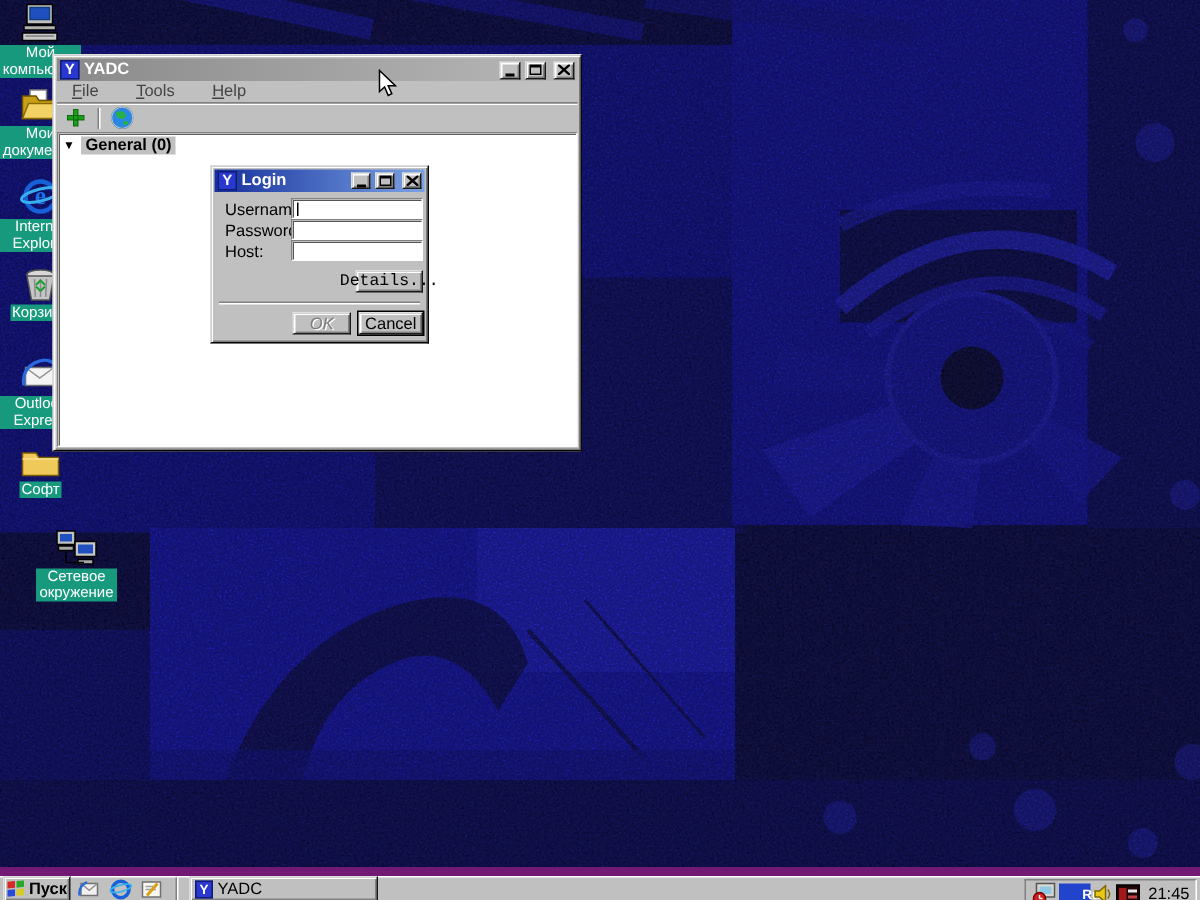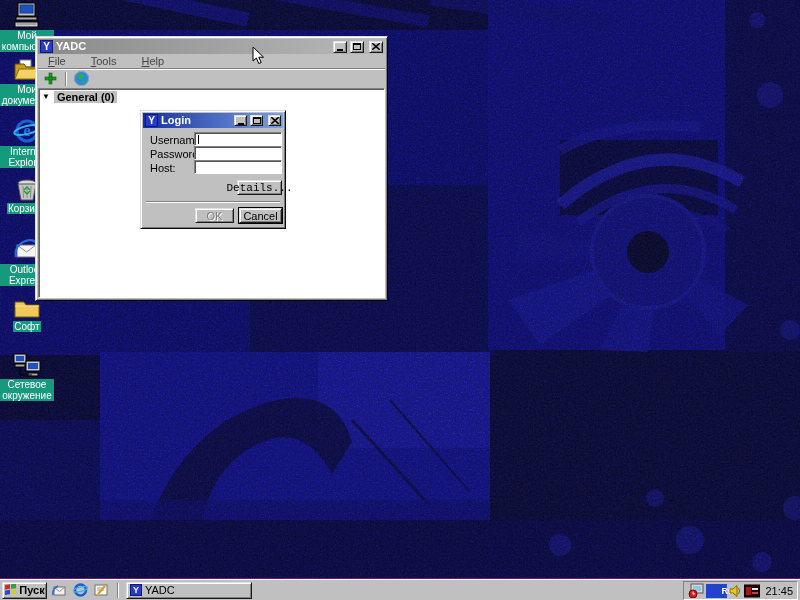--- a/index.html
+++ b/index.html
@@ -45,33 +45,33 @@
   .status-circle { width:9px; height:9px; border-radius:50%; border:1px solid #8a8a8a; background:#d8d8d8; }
   .status-link { font-size:11px; color:#2222cc; text-decoration:underline; font-weight:bold; }
 
   .field-label { position:absolute; font-size:11px; color:#000; }
   .tfield { position:absolute; height:14px; background:#fff; border:1px solid;
             border-color:#808080 #fff #fff #808080; box-shadow: inset 1px 1px 0 #555;
             font-size:11px; padding:0 2px; font-family:"Liberation Sans",sans-serif; }
   .caret { position:absolute; left:3px; top:2px; width:1px; height:9px; background:#000; }
 
   .btn { position:absolute; font-size:11px; color:#000; display:flex; align-items:center; justify-content:center; }
-  .btn.disabled { color:#7e7e7e; text-shadow:1px 1px 0 #fff; }
+  .btn.disabled { color:#7e7e7e; text-shadow:1px 1px 0 #fff;font-style:italic; }
   .btn.default { outline:1px solid #000; }
 
   .groove { position:absolute; height:0; border-top:1px solid #808080; border-bottom:1px solid #fff; }
 
   
   .dicon { position:absolute; left:0; width:54px; display:flex; flex-direction:column; align-items:center; z-index:1; }
   .dicon .ilabel { margin-top:1px; font-size:10px; line-height:11px; color:#fff; text-align:center;
                    background:#17997e; padding:0 1px; }
 
   
   .taskbar { position:absolute; left:0; top:578px; width:800px; height:23px; background:#c0c0c0;
-             border-top:1px solid #701a75; box-shadow: inset 0 1px 0 #fff; display:flex; align-items:center;
+             border-top:6px solid #701a75; box-shadow: inset 0 1px 0 #fff; display:flex; align-items:center;
              padding:0 2px; gap:3px; z-index:6; }
   .start-btn { width:45px; height:17px; display:flex; align-items:center; justify-content:center; gap:2px;
                font-size:11px; font-weight:bold; }
   .ql { width:18px; height:17px; display:flex; align-items:center; justify-content:center; }
   .task-btn { width:126px; height:17px; display:flex; align-items:center; gap:3px; padding:0 3px; font-size:11px; }
   .tray { position:absolute; right:2px; top:2px; height:19px; display:flex; align-items:center; gap:2px;
           padding:0 4px; border:1px solid; border-color:#808080 #fff #fff #808080; }
   .tray-clock { font-size:11px; color:#000; margin-left:3px; }
   .lang-ind { width:16px; height:14px; background:#2244cc; color:#fff; font-size:9px; font-weight:bold;
               display:flex; align-items:center; justify-content:center;padding-left:21px; }
@@ -197,21 +197,21 @@
 </div>
 
 <div class="dicon" style="top:296px;">
   <svg width="28" height="24">
     <polygon points="2,6 11,6 13,9 26,9 26,21 2,21" fill="#efca5a" stroke="#7a5a00"></polygon>
     <line x1="2" y1="10" x2="26" y2="10" stroke="#f8e090"></line>
   </svg>
   <span class="ilabel">Софт</span>
 </div>
 
-<div class="dicon" style="top:352px;">
+<div class="dicon" style="top:352px;margin-left:24px;">
   <svg width="30" height="26">
     <rect x="2" y="2" width="12" height="9" fill="#c0c0c0" stroke="#000"></rect>
     <rect x="4" y="4" width="8" height="5" fill="#2050c0"></rect>
     <rect x="14" y="9" width="14" height="10" fill="#c8c8c8" stroke="#000"></rect>
     <rect x="16" y="11" width="10" height="6" fill="#2050c0"></rect>
     <rect x="3" y="12" width="10" height="3" fill="#a8a8a8" stroke="#000"></rect>
     <rect x="16" y="21" width="10" height="3" fill="#a8a8a8" stroke="#000"></rect>
     <line x1="8" y1="16" x2="8" y2="23" stroke="#000"></line>
     <line x1="8" y1="23" x2="20" y2="23" stroke="#000"></line>
   </svg>

